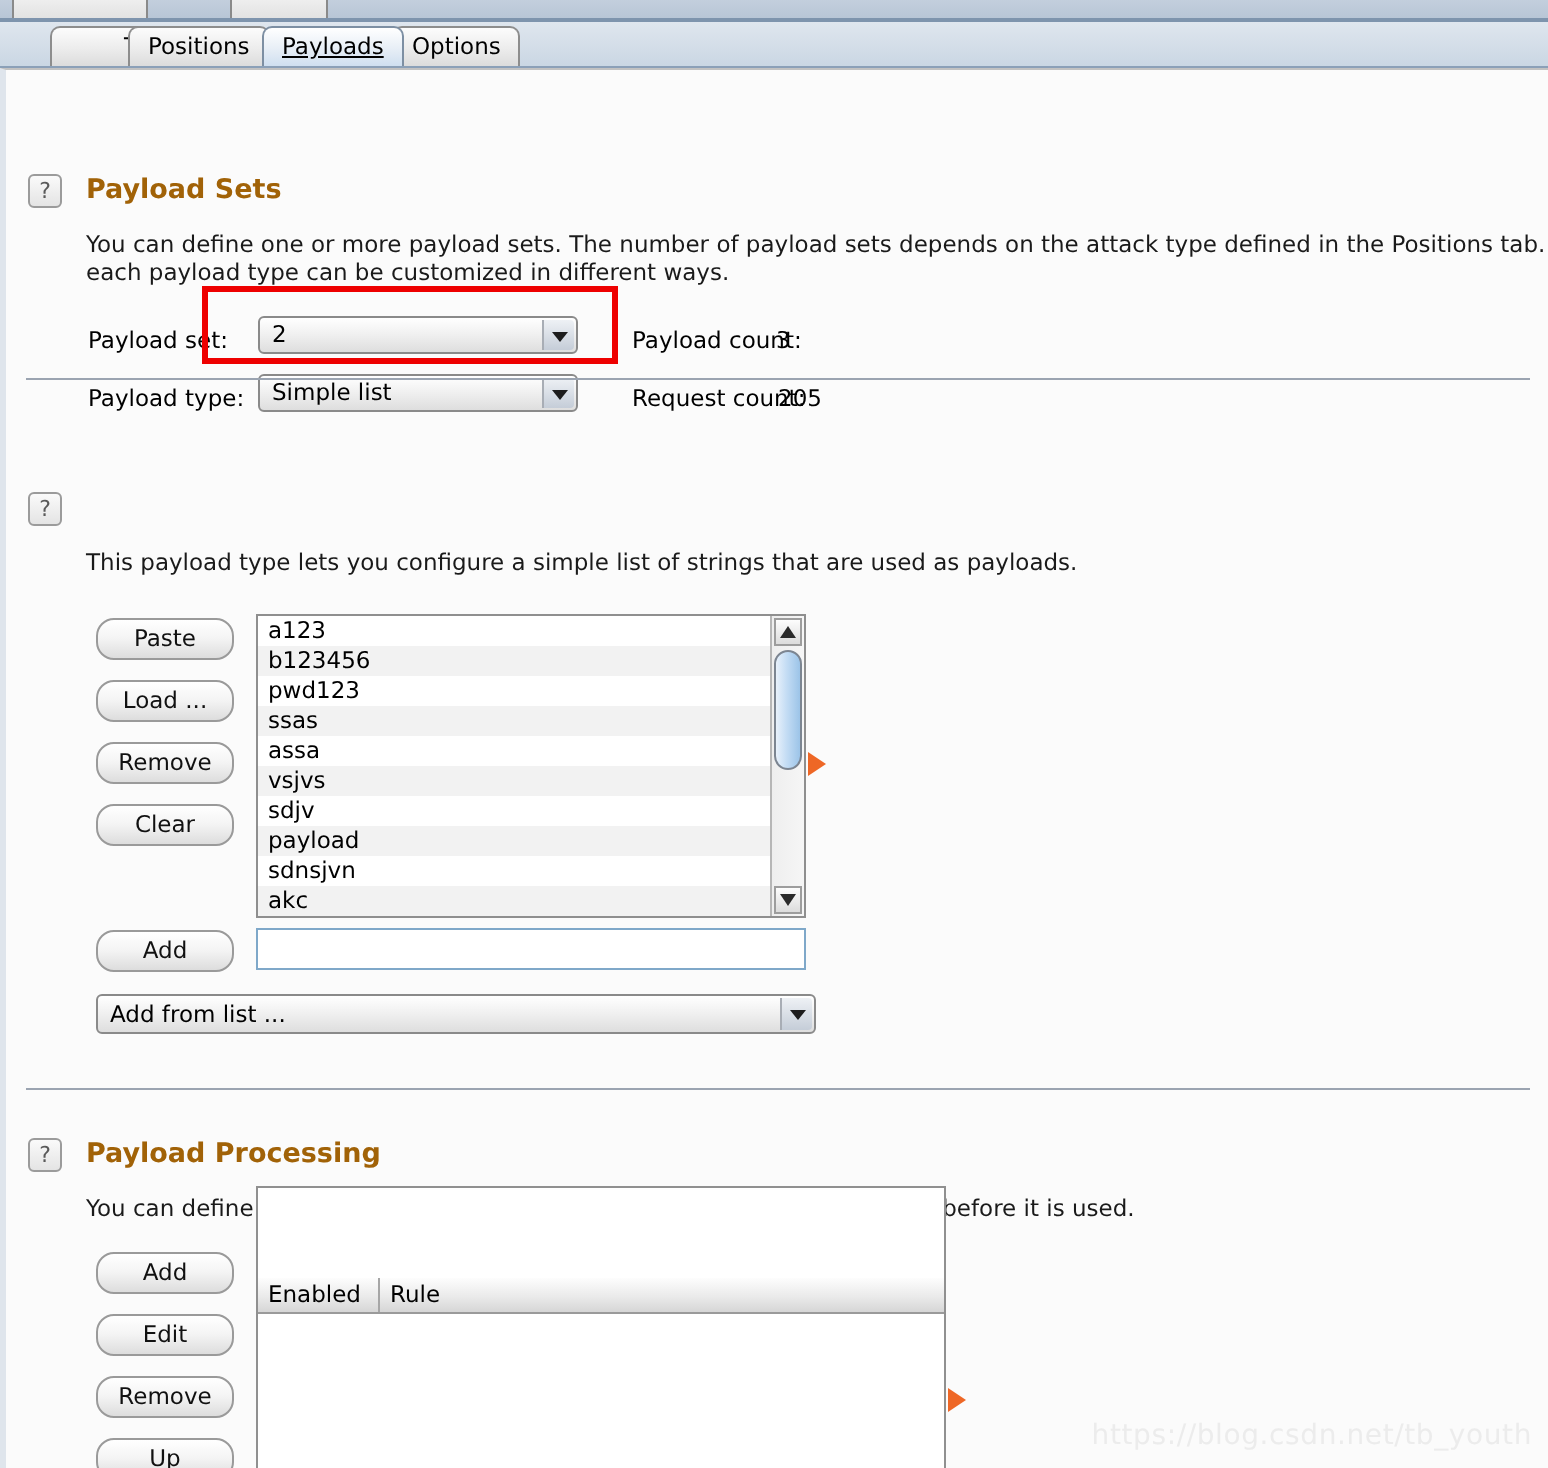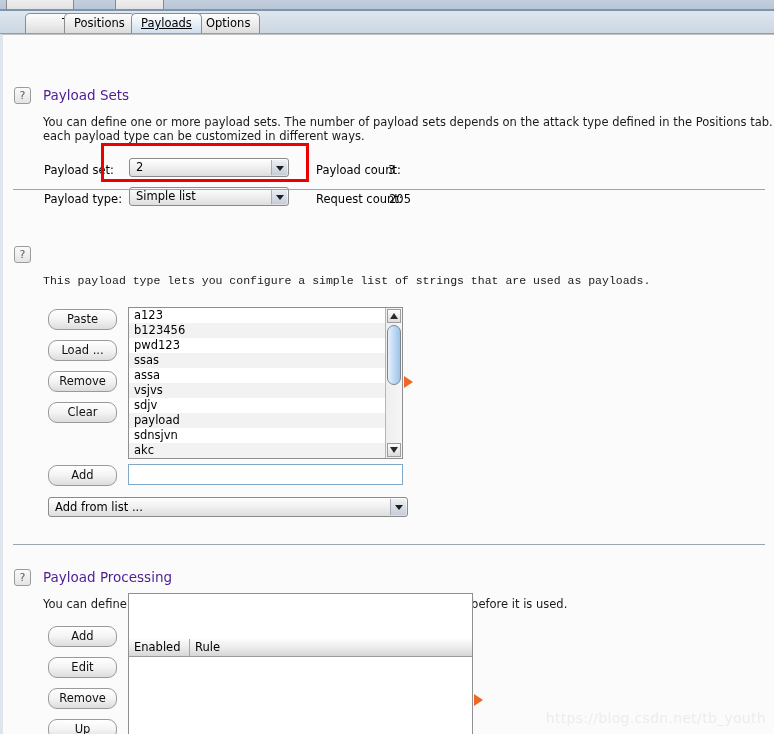--- a/index.html
+++ b/index.html
@@ -98,23 +98,23 @@
     background: linear-gradient(to bottom,#fafafa 0%,#e4e4e4 100%);
     font-size: 11px;
     line-height: 16px;
     text-align: center;
     color: #5a5a5a;
     box-sizing: border-box;
     cursor: pointer;
   }
   .section-title {
     position: absolute;
-    color: #4c1d95;
+    color: #a16207;
     font-size: 13.5px;
-    font-weight: normal;
+    font-weight: bold;
     white-space: nowrap;
   }
   .section-desc {
     position: absolute;
     font-size: 11.5px;
     color: #1a1a1a;
     line-height: 14px;
     white-space: nowrap;
   }
 
@@ -370,21 +370,21 @@
 
   <div class="divider" style="left:10px; top:152px; width:0;"></div>
 
   <div class="divider" style="left:10px; top:152px; width:0;"></div>
 
   <div class="divider" style="left:10px; top:152px; width:0;"></div>
 
   <div class="divider" style="left:10px; top:154px; width:752px;"></div>
 
   <div class="help-icon" style="left:11px; top:211px;">?</div>
-  <div class="section-desc" style="left:40px; top:239px;font-family:Liberation Mono, monospace;">This payload type lets you configure a simple list of strings that are used as payloads.</div>
+  <div class="section-desc" style="left:40px; top:239px;">This payload type lets you configure a simple list of strings that are used as payloads.</div>
 
   <div class="btn" style="left:45px; top:274px; width:69px;"><span>Paste</span></div>
   <div class="btn" style="left:45px; top:305px; width:69px;"><span>Load ...</span></div>
   <div class="btn" style="left:45px; top:336px; width:69px;"><span>Remove</span></div>
   <div class="btn" style="left:45px; top:367px; width:69px;"><span>Clear</span></div>
 
   <div class="listbox" style="left:125px; top:272px; width:275px; height:152px;">
     <div class="rows" id="payload-rows">
         <div class="row">a123</div>
         <div class="row alt">b123456</div>

